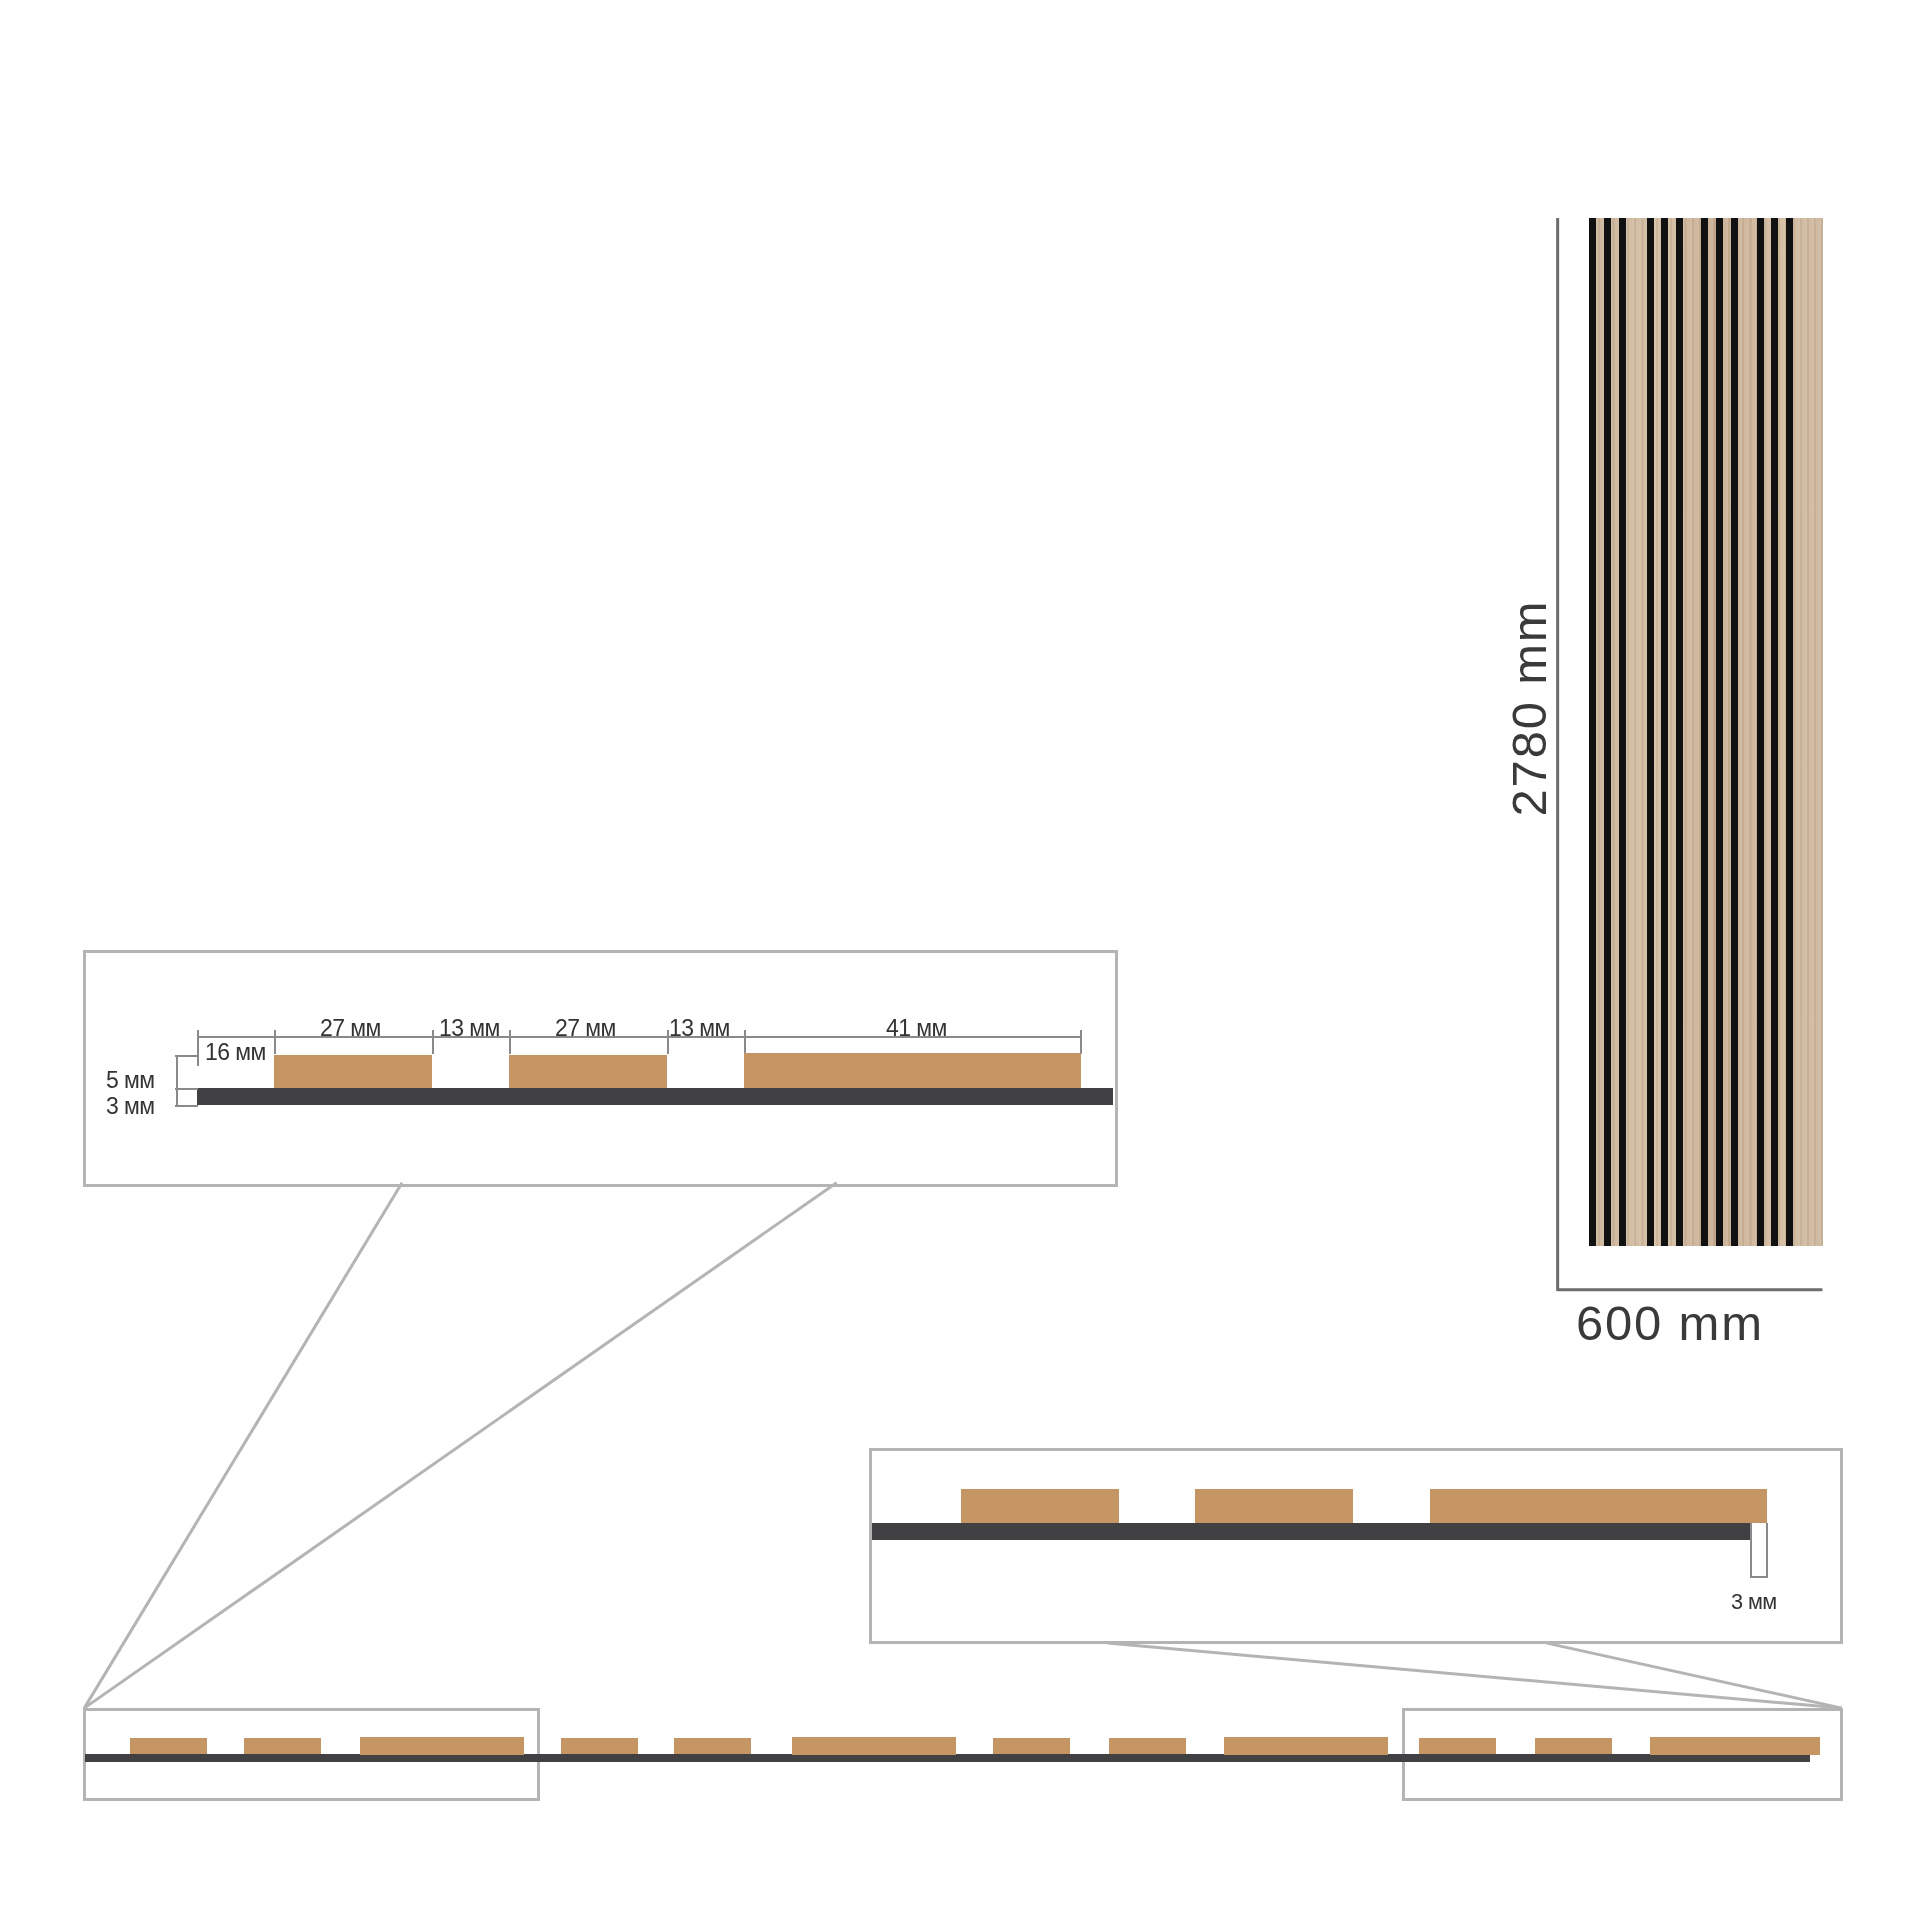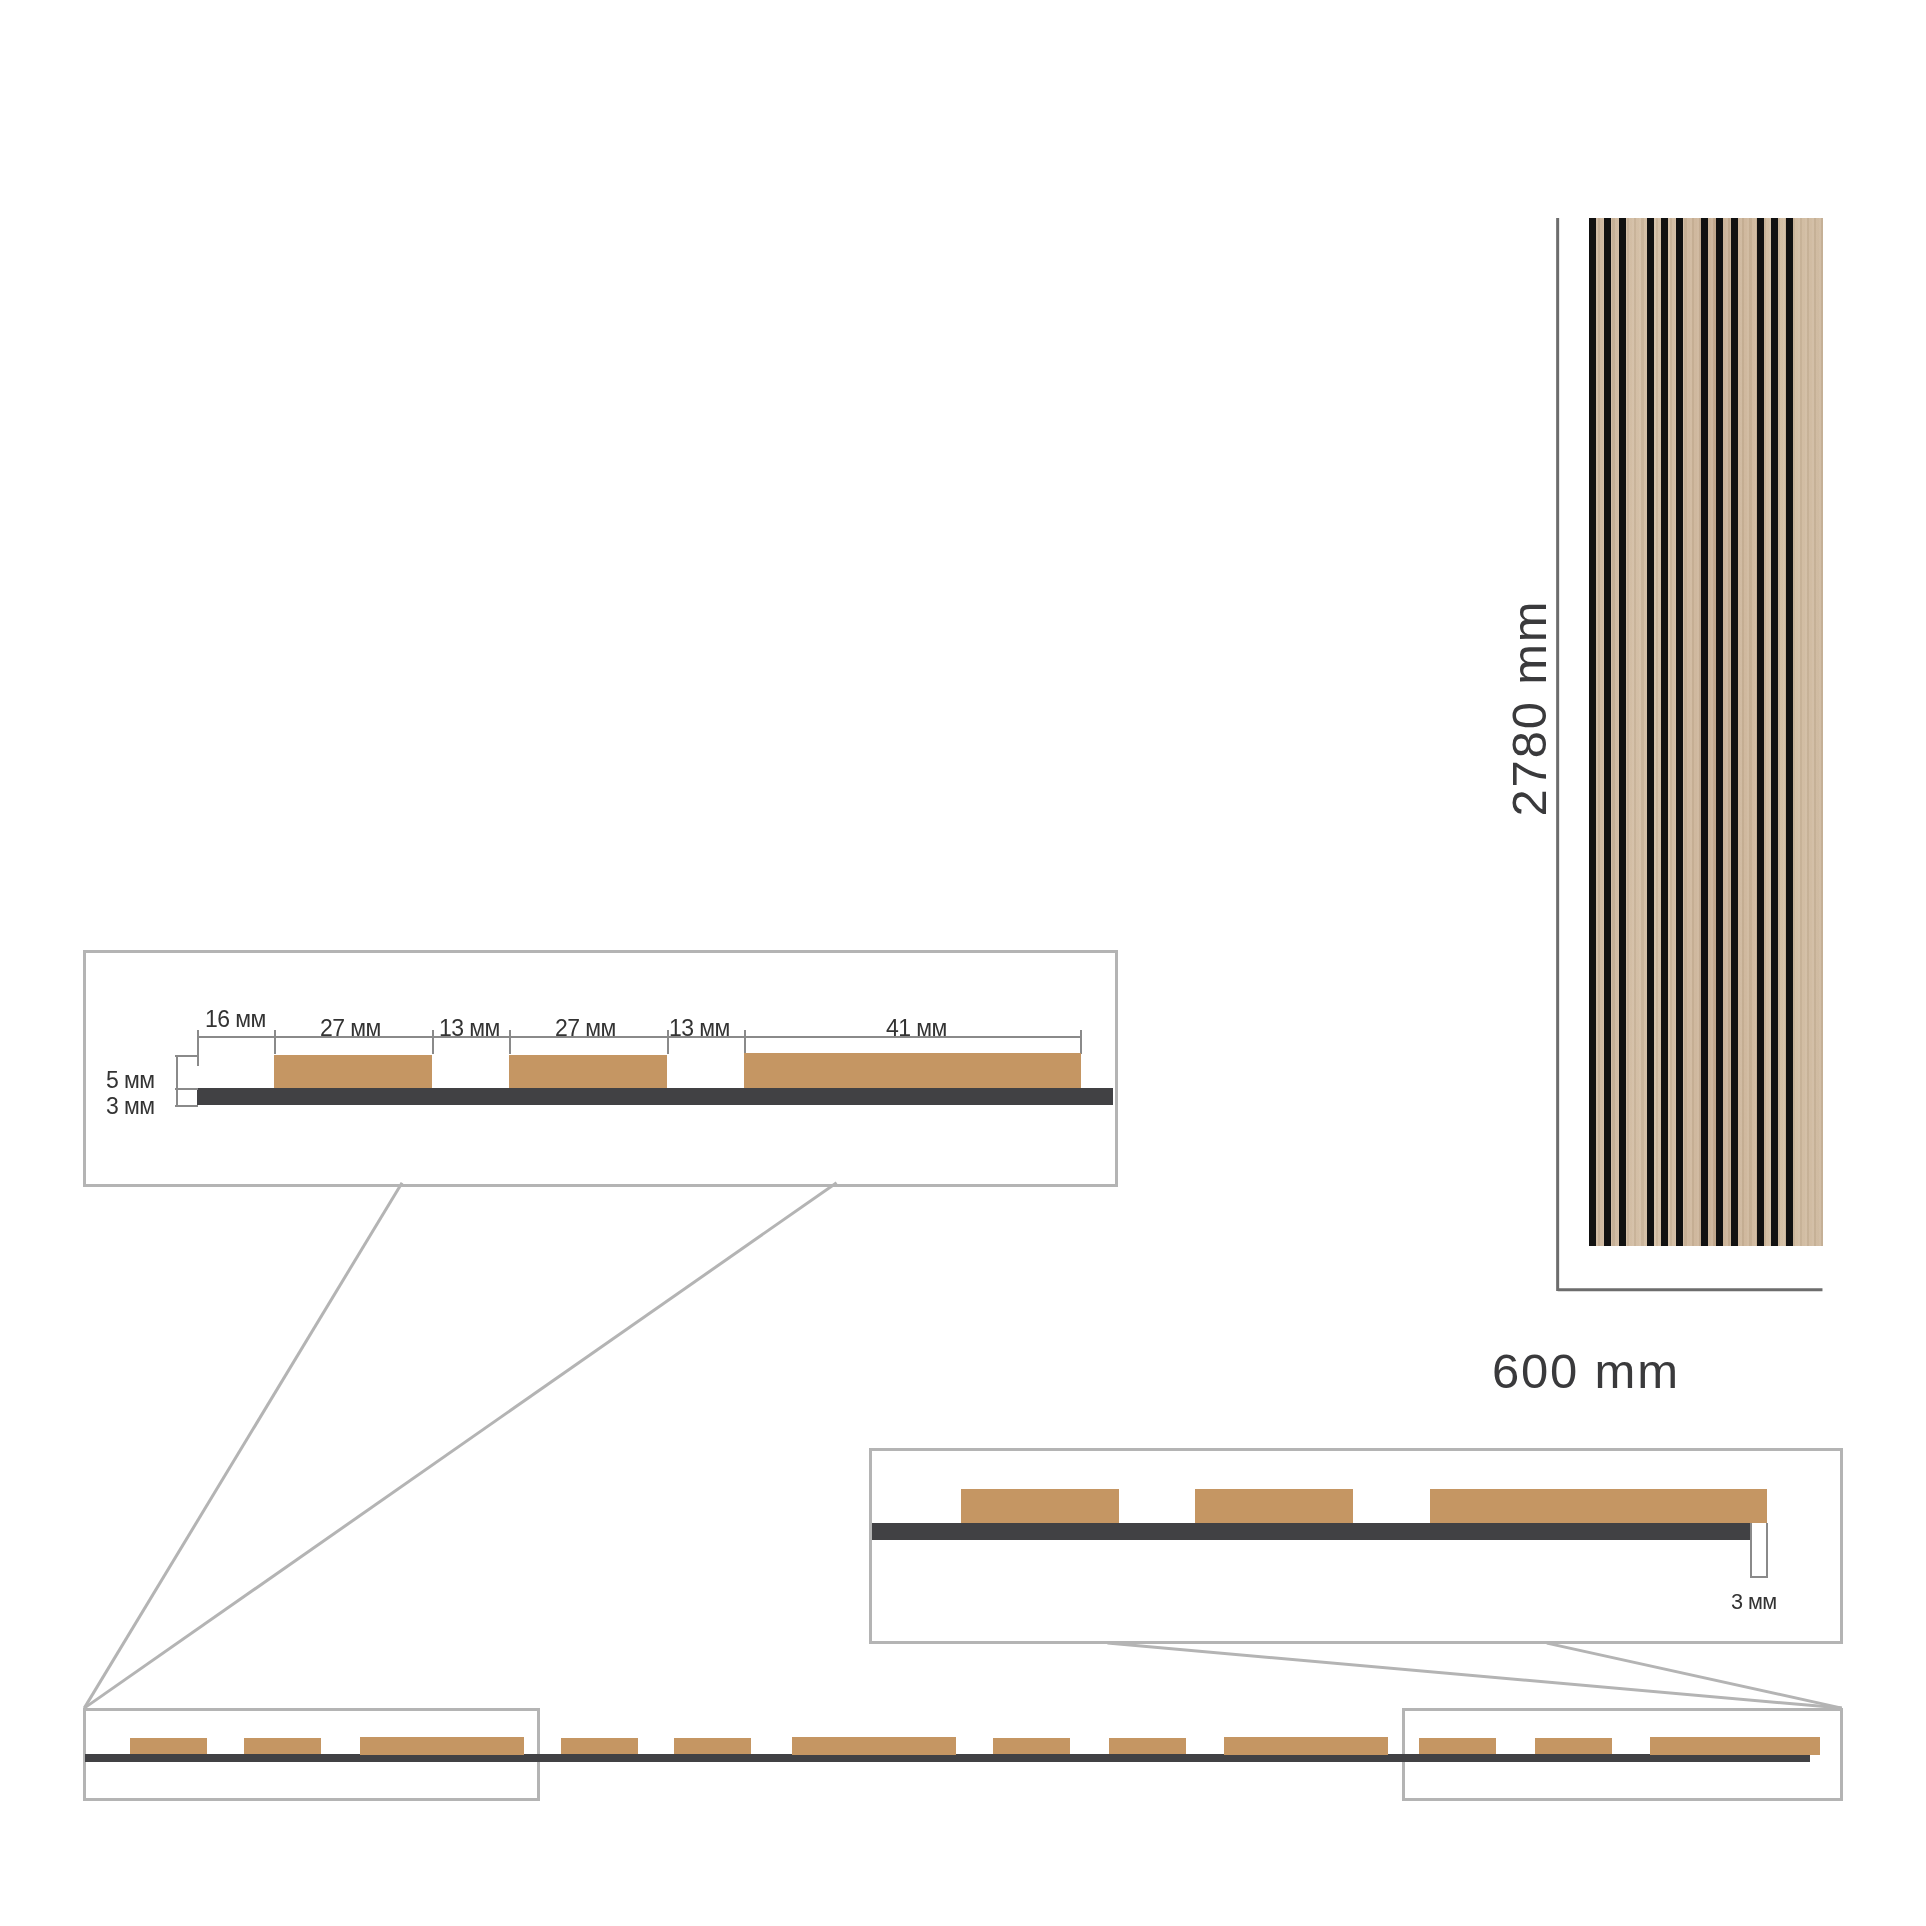--- a/index.html
+++ b/index.html
@@ -42,34 +42,34 @@
   <div class="groove" style="left:87px"></div>
   <div class="groove" style="left:112px"></div>
   <div class="groove" style="left:127px"></div>
   <div class="groove" style="left:142px"></div>
   <div class="groove" style="left:168px"></div>
   <div class="groove" style="left:182px"></div>
   <div class="groove" style="left:197px"></div>
 </div>
 
 <div class="bigdim" style="left:1414px; top:680px; transform:rotate(-90deg); transform-origin:center center; width:229px; text-align:center;">2780 mm</div>
-<div class="bigdim" style="left:1492px; top:1295px;margin-top:48px;">600 mm</div>
+<div class="bigdim" style="left:1576px; top:1295px;">600 mm</div>
 
 <div class="frame" style="left:83px; top:950px; width:1035px; height:237px;"></div>
 
 <div class="tick" style="left:197px; top:1036px; width:885px; height:2.4px;"></div>
 <div class="tick" style="left:197px; top:1030px; width:1.8px; height:36px;"></div>
 <div class="tick" style="left:274px; top:1030px; width:1.8px; height:24px;"></div>
 <div class="tick" style="left:432px; top:1030px; width:1.8px; height:24px;"></div>
 <div class="tick" style="left:509px; top:1030px; width:1.8px; height:24px;"></div>
 <div class="tick" style="left:667px; top:1030px; width:1.8px; height:24px;"></div>
 <div class="tick" style="left:744px; top:1030px; width:1.8px; height:24px;"></div>
 <div class="tick" style="left:1080px; top:1030px; width:1.8px; height:24px;"></div>
 
-<div class="dimtext" style="left:205px; top:1006px;">16 мм</div>
+<div class="dimtext" style="left:205px; top:1039px;">16 мм</div>
 <div class="dimtext" style="left:320px; top:1015px;">27 мм</div>
 <div class="dimtext" style="left:439px; top:1015px;">13 мм</div>
 <div class="dimtext" style="left:555px; top:1015px;">27 мм</div>
 <div class="dimtext" style="left:669px; top:1015px;">13 мм</div>
 <div class="dimtext" style="left:886px; top:1015px;">41 мм</div>
 
 <div class="slat" style="left:274px; top:1055px; width:158px; height:34px;"></div>
 <div class="slat" style="left:509px; top:1055px; width:158px; height:34px;"></div>
 <div class="slat" style="left:744px; top:1053px; width:337px; height:35px;"></div>
 

